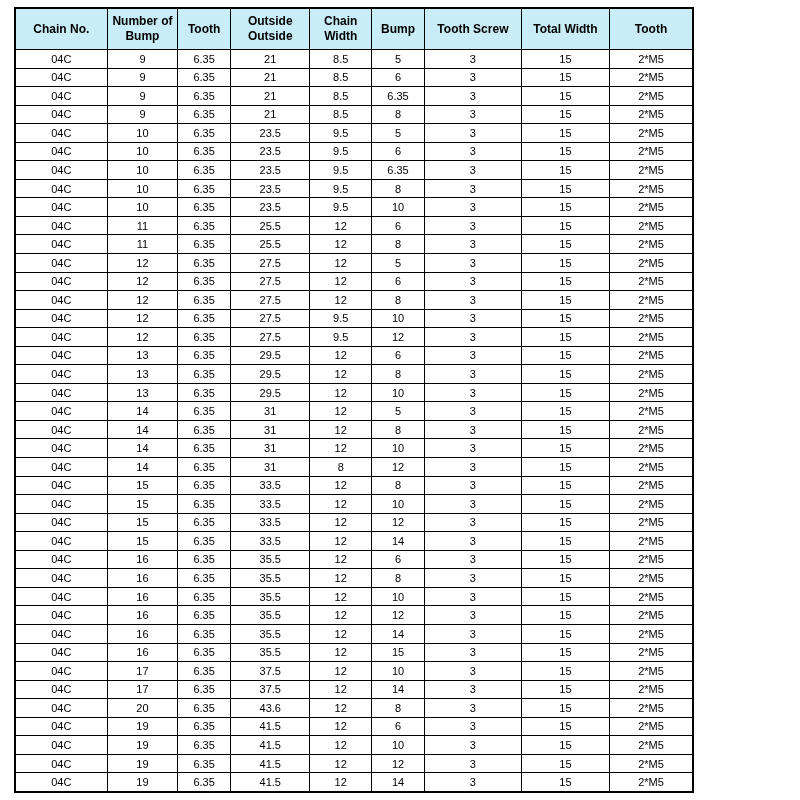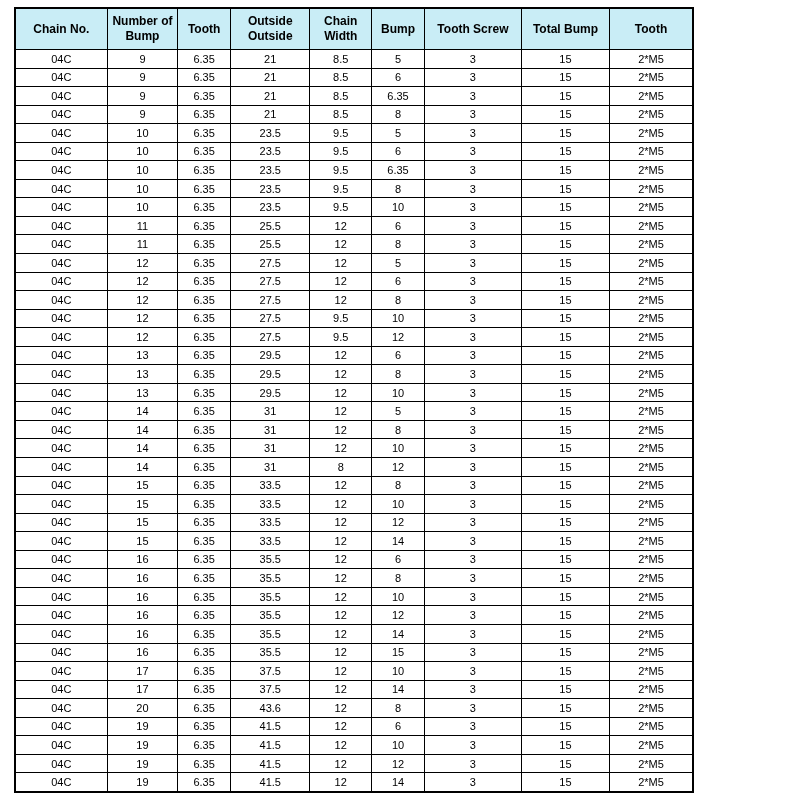--- a/index.html
+++ b/index.html
@@ -74,21 +74,21 @@
     </colgroup>
     <thead>
       <tr id="header-row">
           <th>Chain No.</th>
           <th>Number of Bump</th>
           <th>Tooth</th>
           <th>Outside Outside</th>
           <th>Chain Width</th>
           <th>Bump</th>
           <th>Tooth Screw</th>
-          <th>Total Bump</th>
+          <th>Total Width</th>
           <th>Tooth</th>
         </tr>
     </thead>
     <tbody id="table-body">
         <tr>
           <td>04C</td>
           <td>9</td>
           <td>6.35</td>
           <td>21</td>
           <td>8.5</td>

